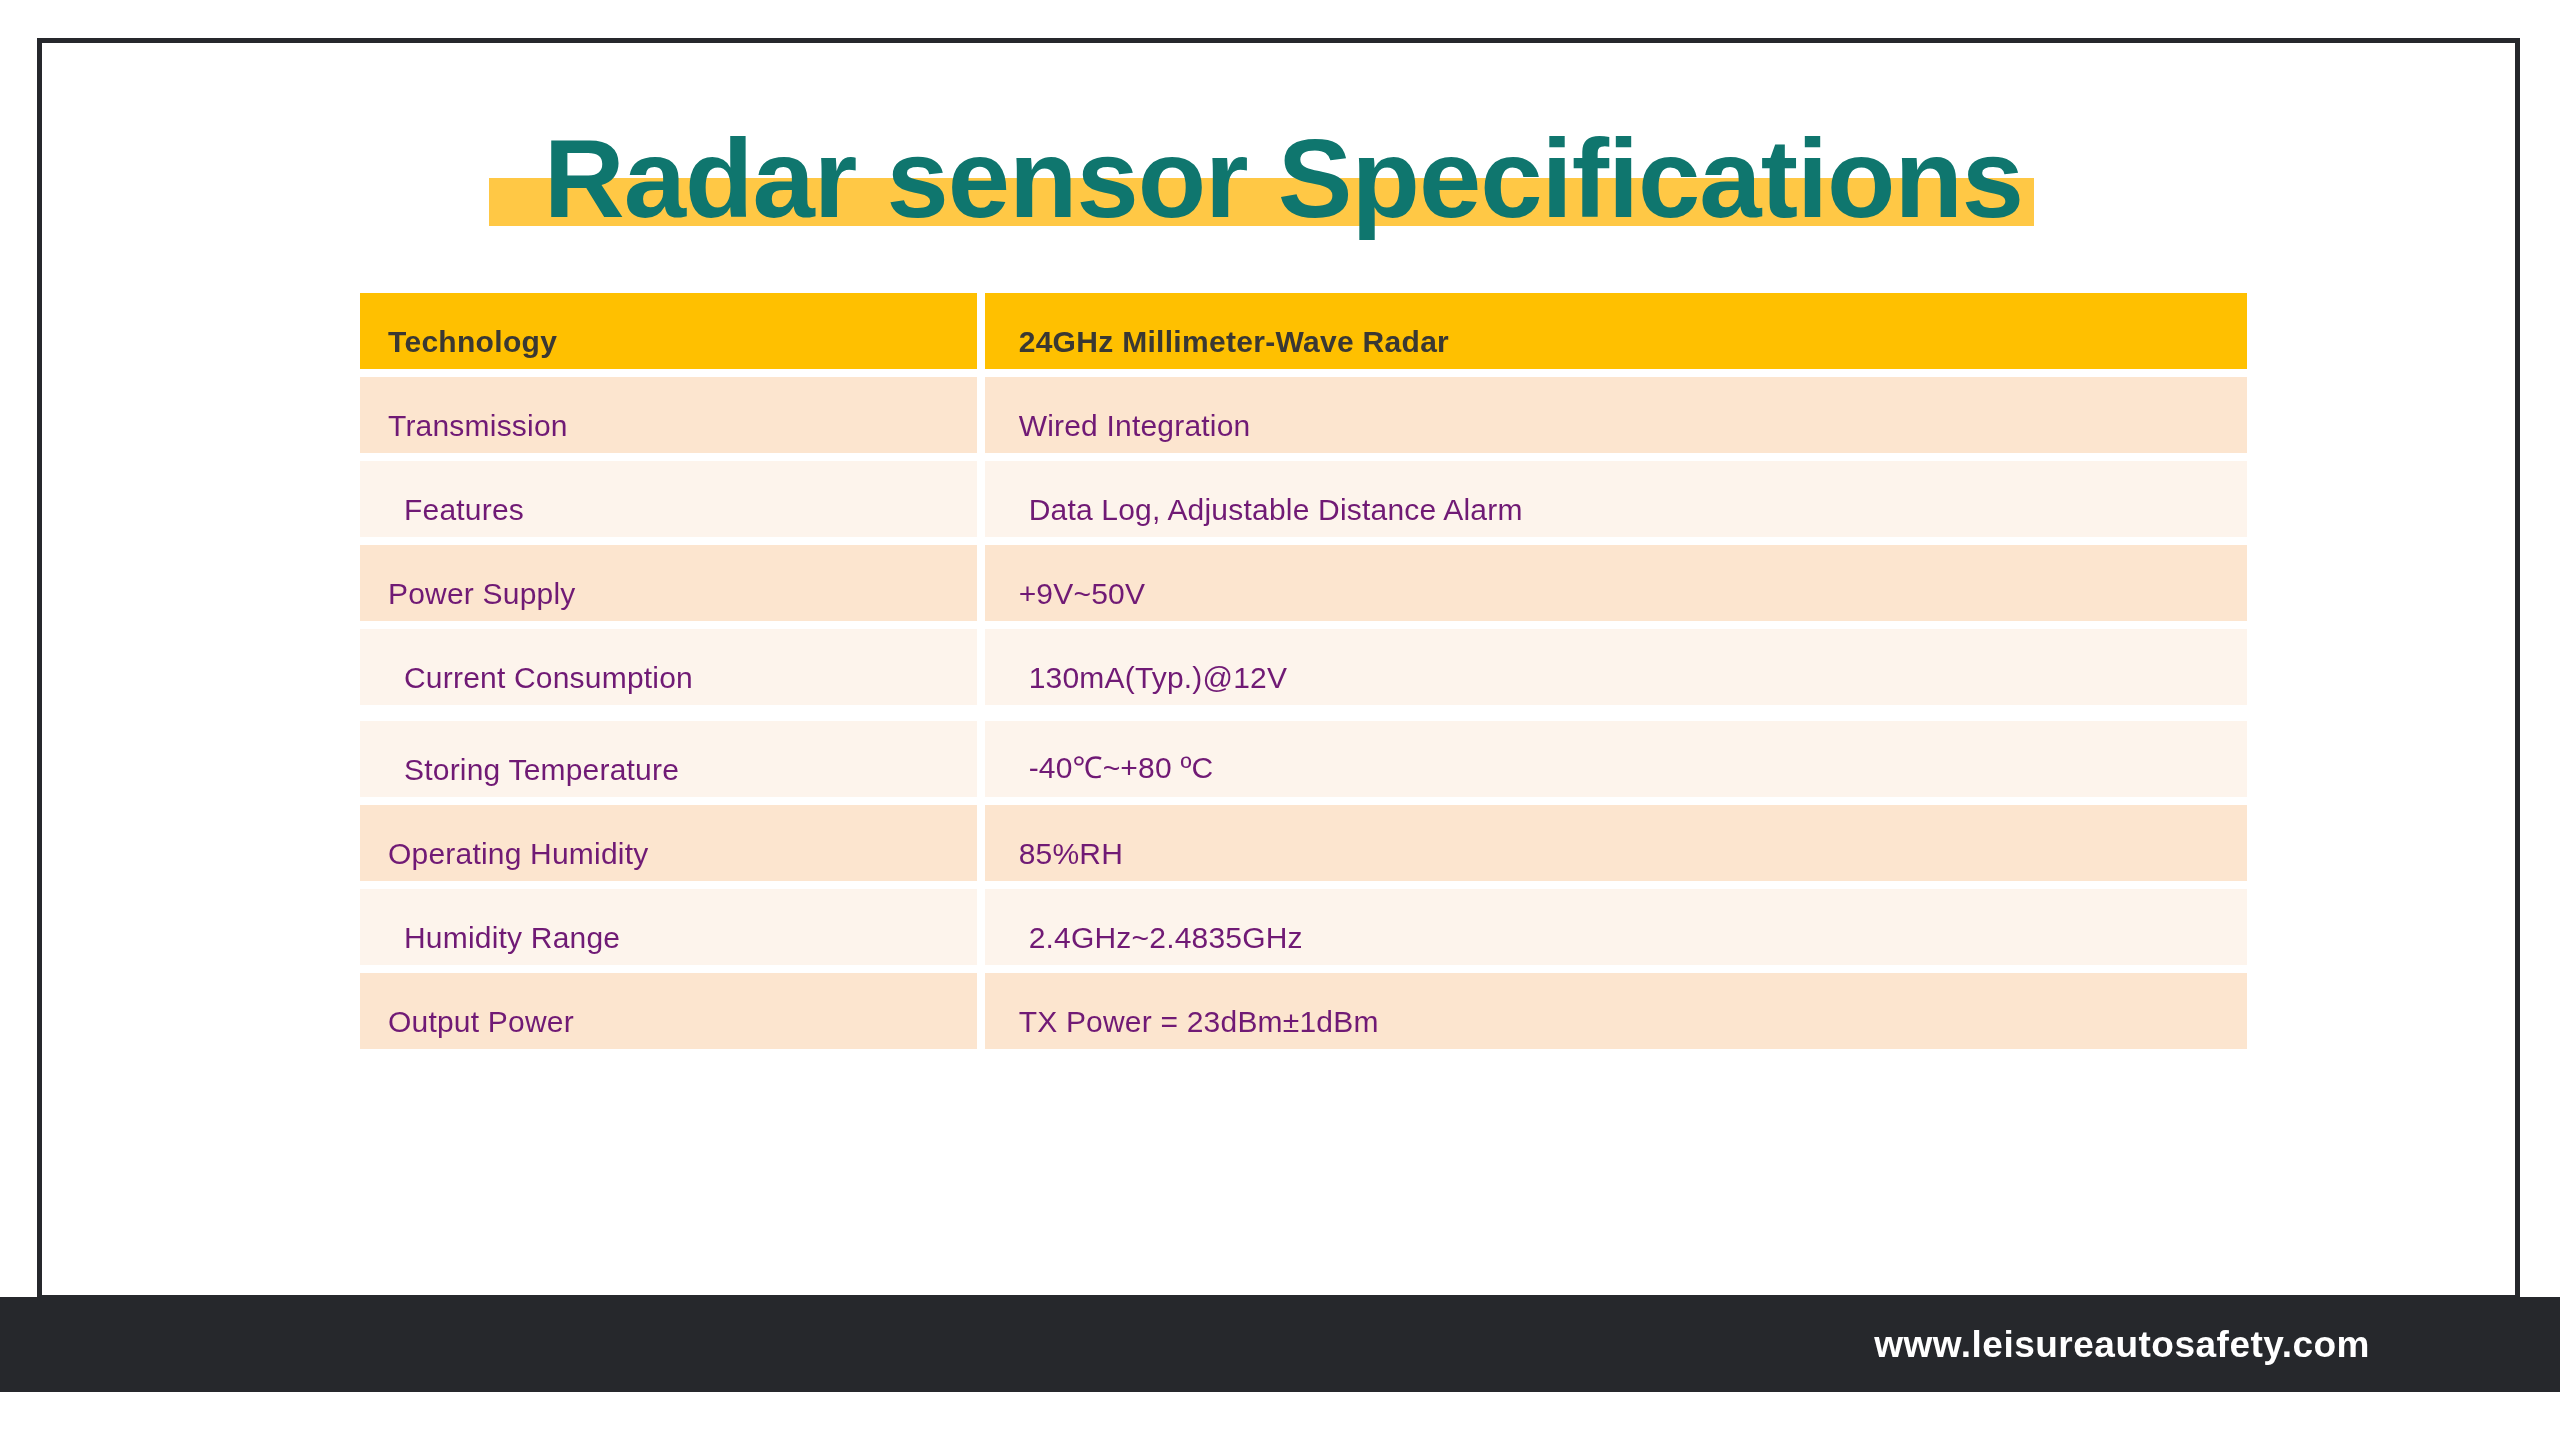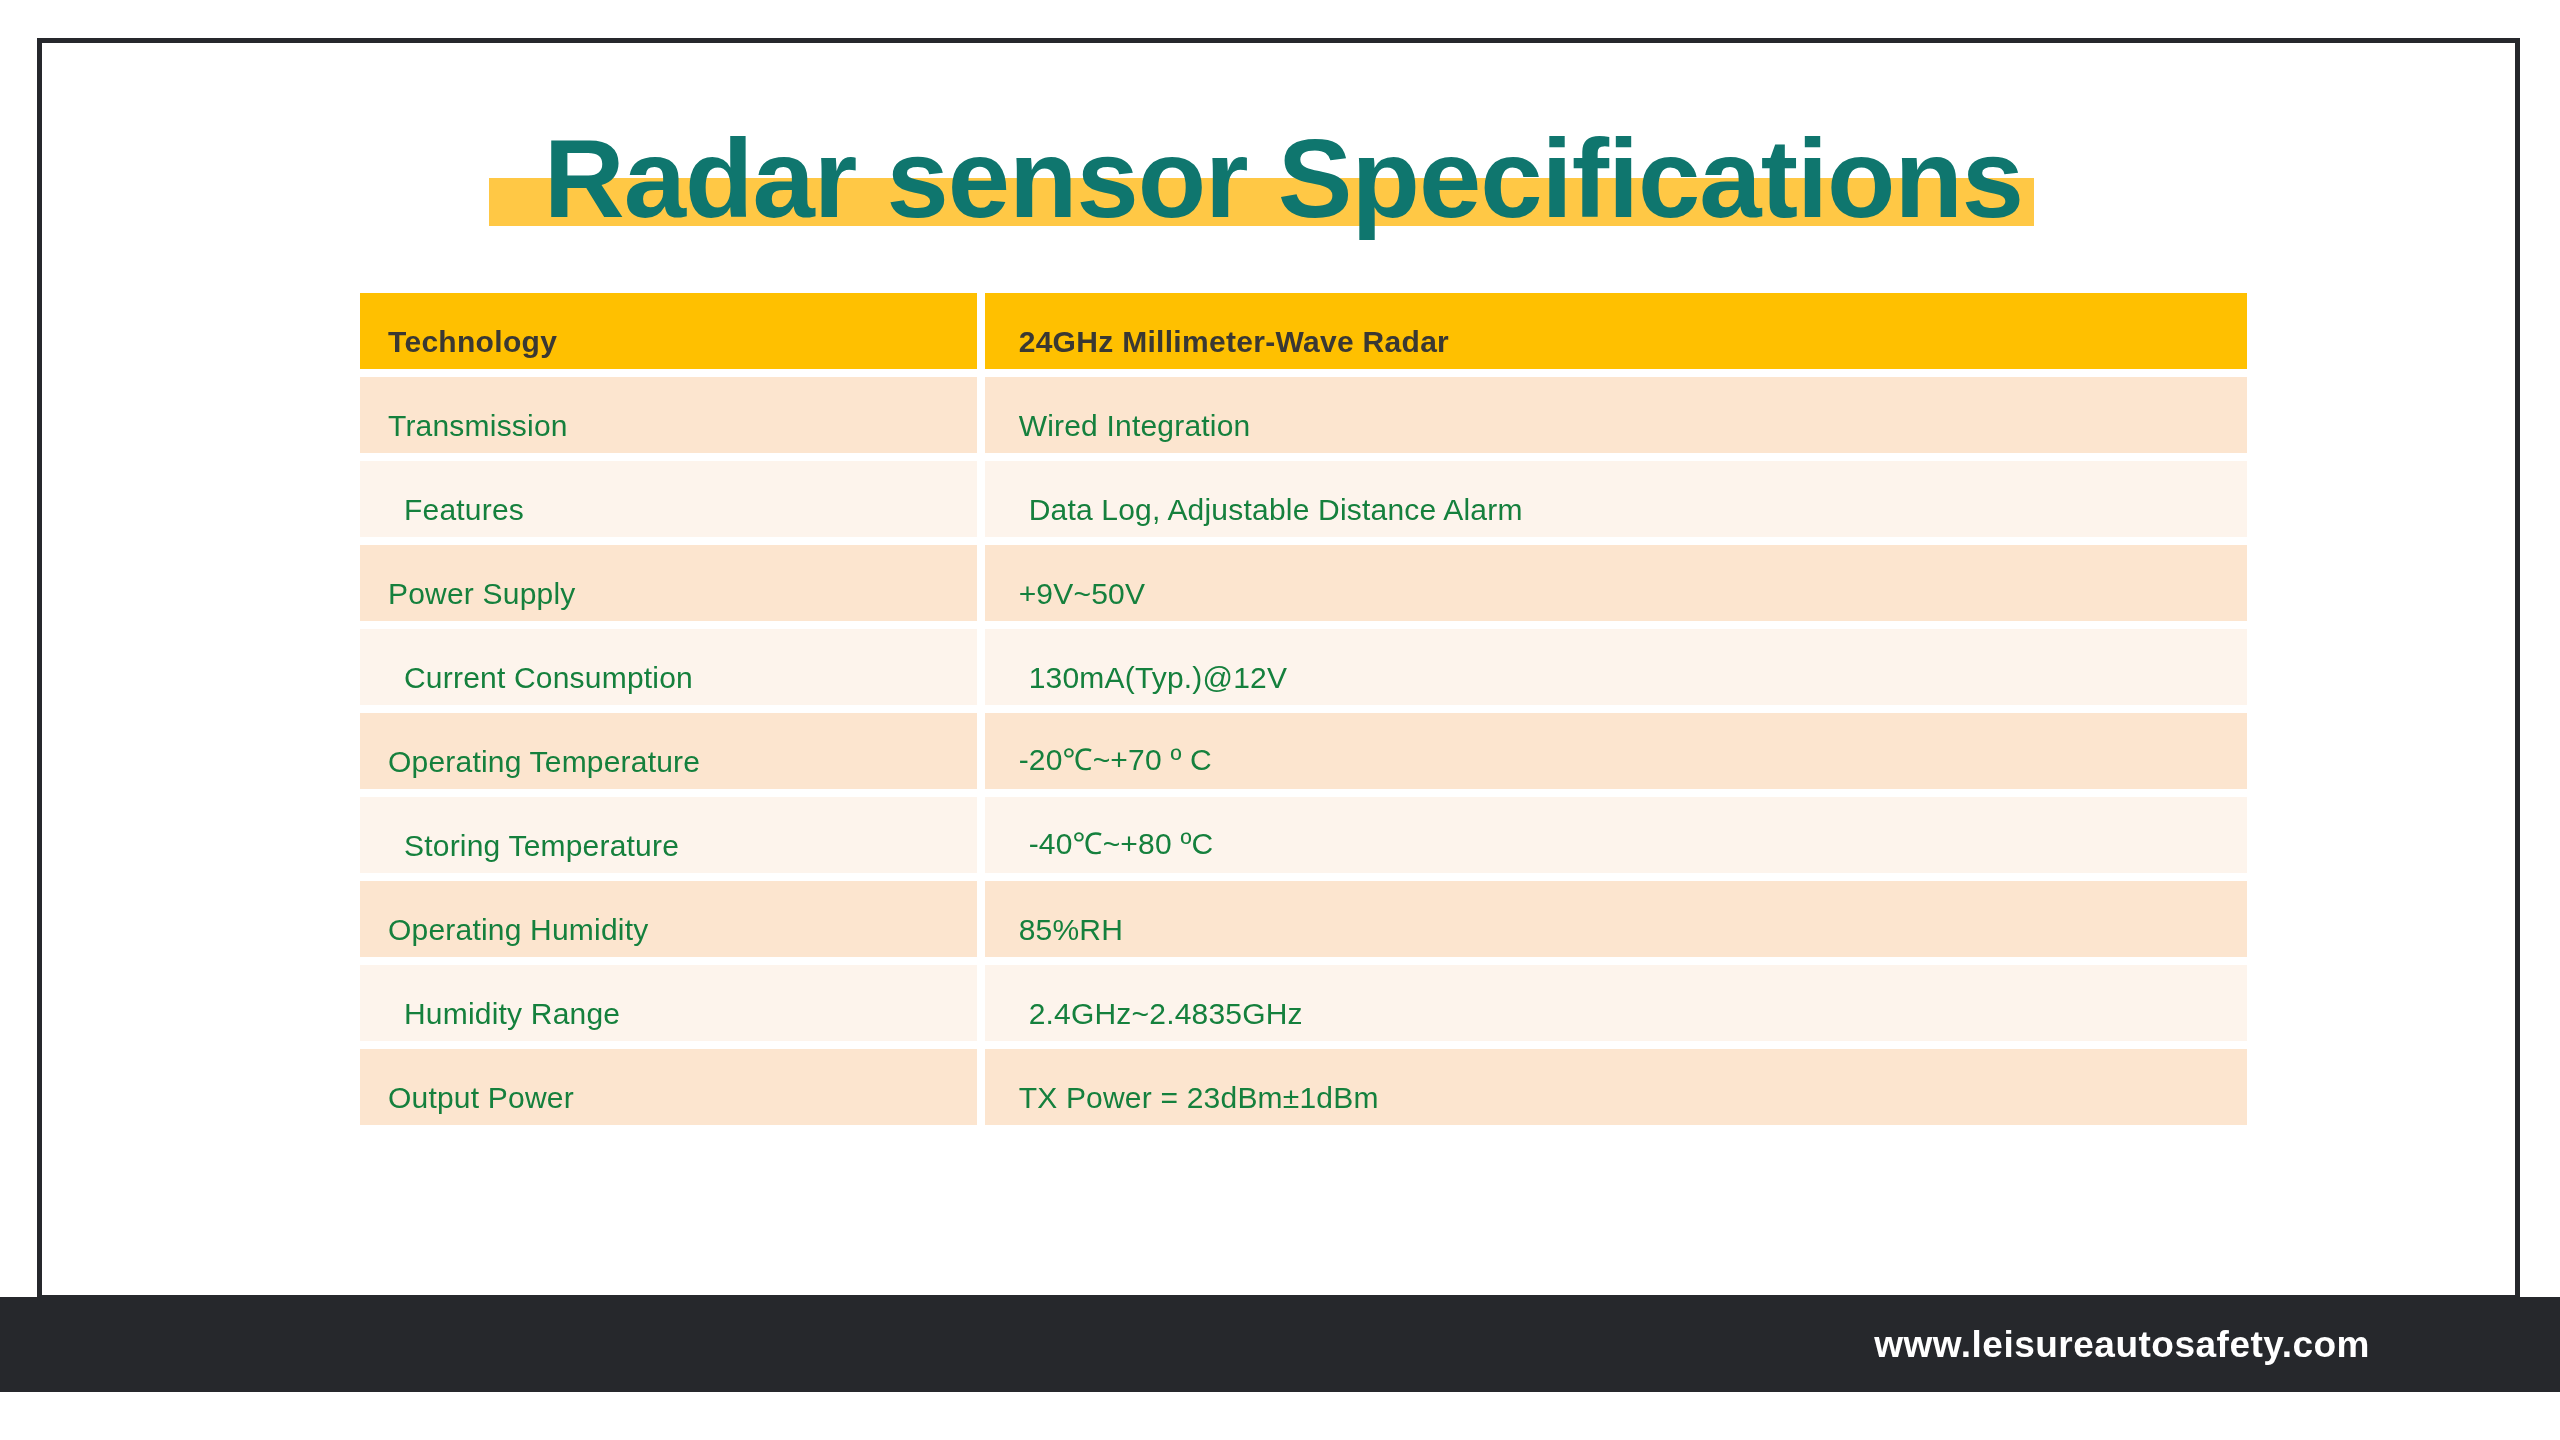--- a/index.html
+++ b/index.html
@@ -67,21 +67,21 @@
     width: 1887px;
     border-collapse: separate;
     border-spacing: 0;
   }
   .spec-row {
     position: relative;
   }
   .cell {
     box-sizing: border-box;
     font-family: "Liberation Sans", sans-serif;
-    color: #15803d;
+    color: #701a75;
     vertical-align: bottom;
     padding: 0 0 10px 28px;
   }
   .col-label { width: 622px; }
   .col-value { width: 1257px; padding-left: 34px; }
 
   
   .header-row .cell {
     background: #ffc000;
     height: 76px;
@@ -185,24 +185,20 @@
 
       <tr class="spec-row data-row even">
         <td class="cell col-label">Current Consumption</td>
         <td class="cell col-value">130mA(Typ.)@12V</td>
       </tr>
       <tr class="row-gap">
           <td></td>
           <td></td>
         </tr>
 
-      <tr class="spec-row data-row odd">
-        <td class="cell col-label">Operating Temperature</td>
-        <td class="cell col-value">-20℃~+70 º C</td>
-      </tr>
       <tr class="row-gap">
           <td></td>
           <td></td>
         </tr>
 
       <tr class="spec-row data-row even">
         <td class="cell col-label">Storing Temperature</td>
         <td class="cell col-value">-40℃~+80 ºC</td>
       </tr>
       <tr class="row-gap">

